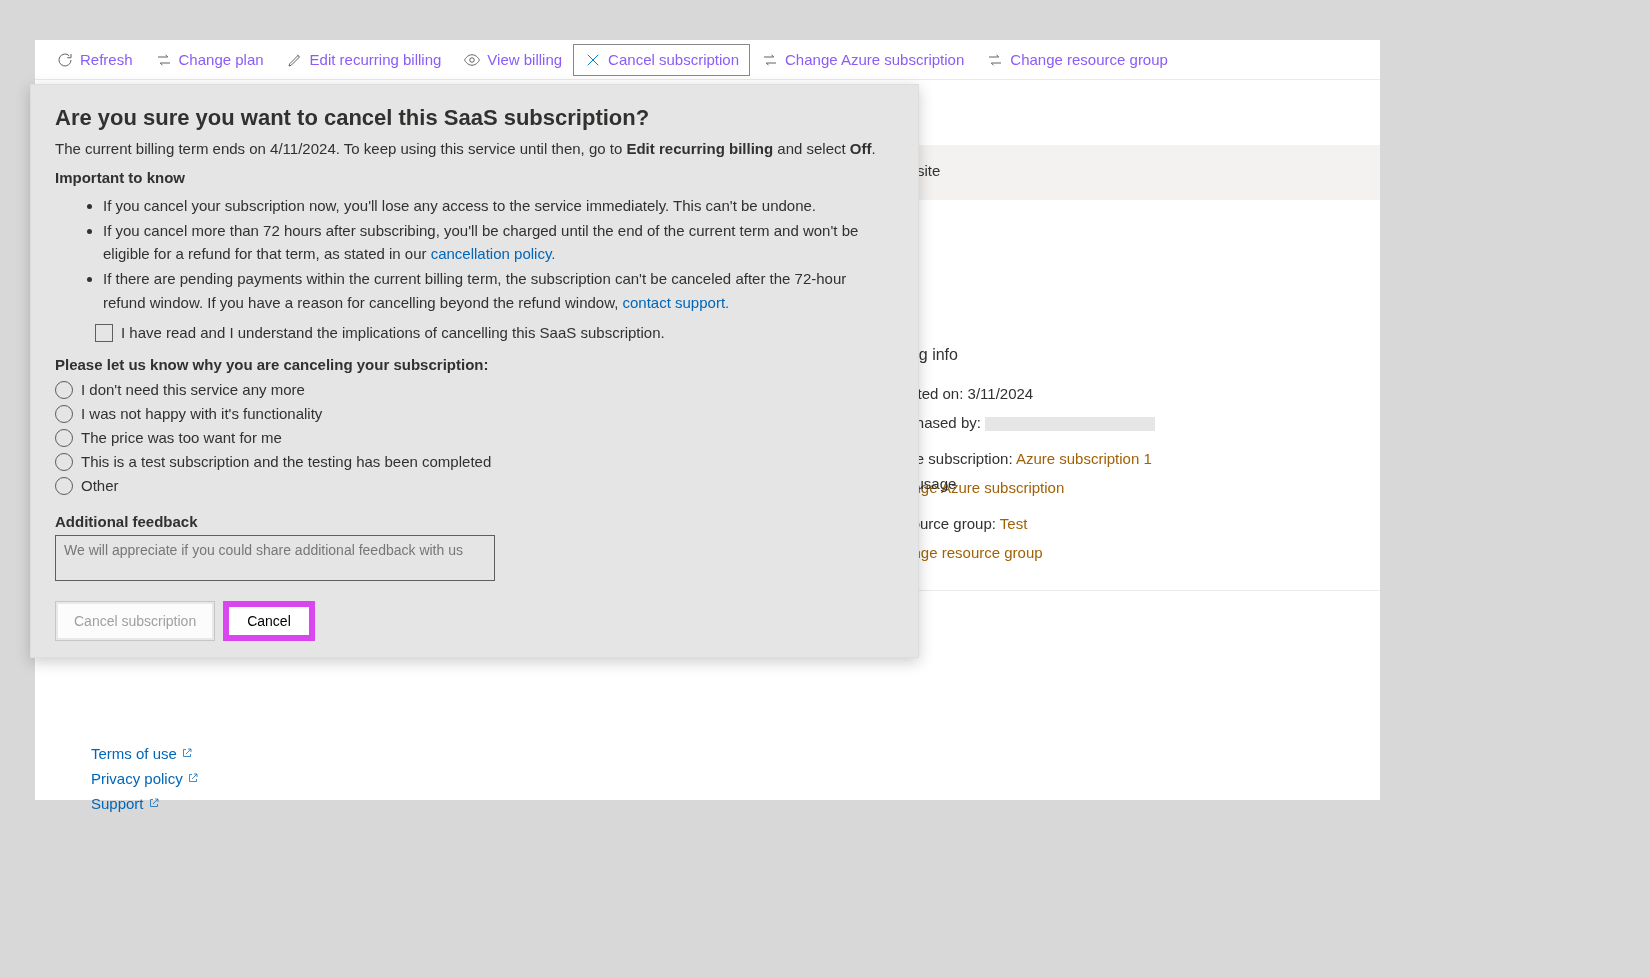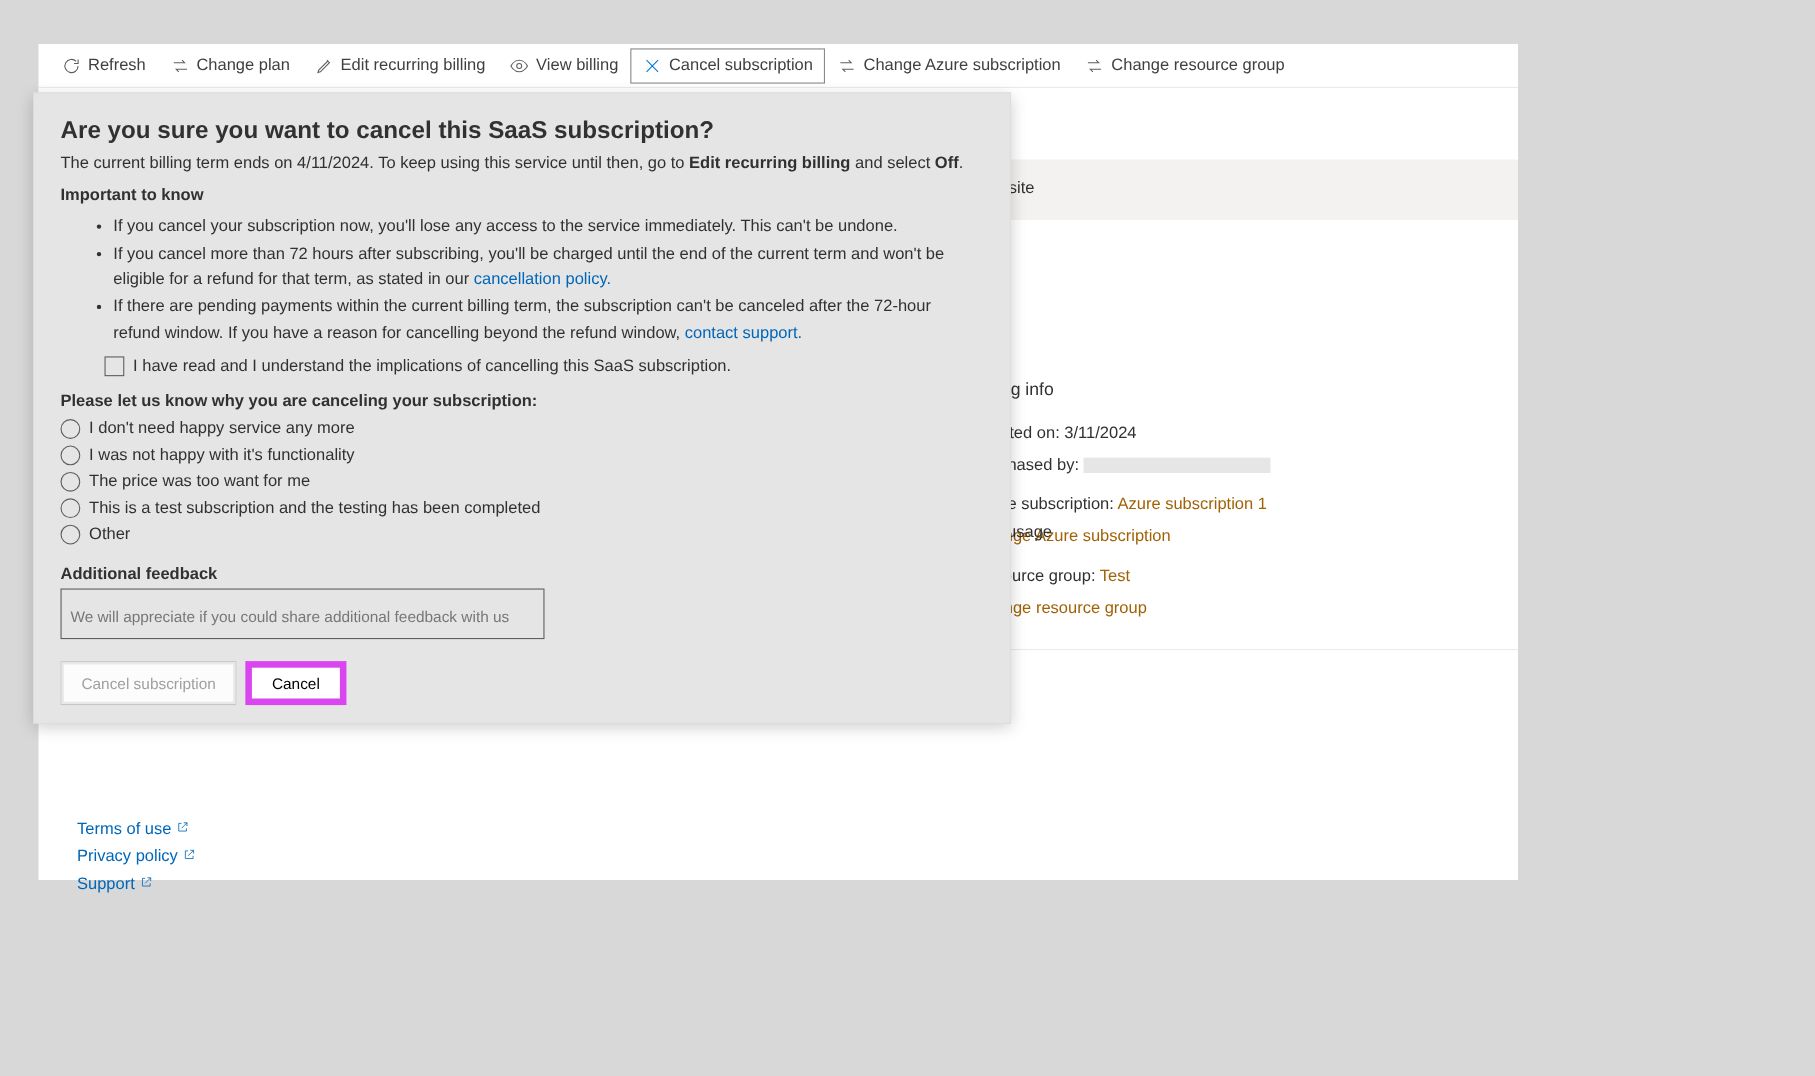--- a/index.html
+++ b/index.html
@@ -18,21 +18,21 @@
     position: relative;
     overflow: visible;
   }
   .toolbar {
     display: flex;
     align-items: center;
     padding: 4px 10px;
     border-bottom: 1px solid #eaeaea;
     gap: 0;
     font-size: 15px;
-    color: #404040;
+    color: #8b5cf6;
     height: 40px;
   }
   .tb-item {
     display: flex;
     align-items: center;
     padding: 6px 10px;
     gap: 6px;
     cursor: pointer;
     border: 1px solid transparent;
   }
@@ -96,21 +96,21 @@
   .chk { width: 18px; height: 18px; border: 1px solid #605e5c; flex-shrink: 0; }
 
   .reason-title { font-weight: 700; font-size: 15px; margin-bottom: 8px; }
   .radio-row { display: flex; align-items: center; gap: 8px; margin: 6px 0; font-size: 15px; }
   .radio { width: 18px; height: 18px; border: 1px solid #605e5c; border-radius: 50%; flex-shrink: 0; }
 
   .fb-title { font-weight: 700; font-size: 15px; margin-top: 18px; }
   .fb-box {
     width: 440px; height: 46px;
     border: 1px solid #605e5c;
-    padding: 16px 8px;
+    padding: 6px 8px;
     color: #777;
     font-size: 14px;
     margin-top: 5px;
   }
   .dlg-buttons { display: flex; gap: 8px; margin-top: 20px; }
   .btn {
     border: 6px solid #d946ef;
     background: #fff;
     padding: 6px 18px;
     font-size: 14px;
@@ -121,21 +121,21 @@
 
   .footer-links {
     position: absolute;
     left: 35px;
     top: 665px;
     display: flex;
     gap: 80px;
     font-size: 15px;
   }
   .fl-col { display: flex; flex-direction: column; gap: 8px; }
-  .fl-col a { color: #0066b8; text-decoration: none; display: inline-flex; align-items: center; gap: 4px; }
+  .fl-col a { color: #0066b8; text-decoration: none; display: inline-flex; align-items: center; gap: 4px; margin-left: 21px; }
   .ext svg { width: 12px; height: 12px; stroke: #0066b8; fill: none; stroke-width: 1.5; }
 
   .hr { position:absolute; left:0; right:0; top:510px; border-top:1px solid #eaeaea; }
 </style>
 </head>
 <body>
 
 <div class="stage">
 
   <div class="toolbar">
@@ -232,21 +232,21 @@
       </ul>
 
       <div class="chk-row">
         <span class="chk"></span>
         <span>I have read and I understand the implications of cancelling this SaaS subscription.</span>
       </div>
 
       <div class="reason-title">Please let us know why you are canceling your subscription:</div>
       <div class="radio-row">
           <span class="radio"></span>
-          <span>I don't need happy service any more</span>
+          <span>I don't need this service any more</span>
         </div>
       <div class="radio-row">
           <span class="radio"></span>
           <span>I was not happy with it's functionality</span>
         </div>
       <div class="radio-row">
           <span class="radio"></span>
           <span>The price was too want for me</span>
         </div>
       <div class="radio-row">

